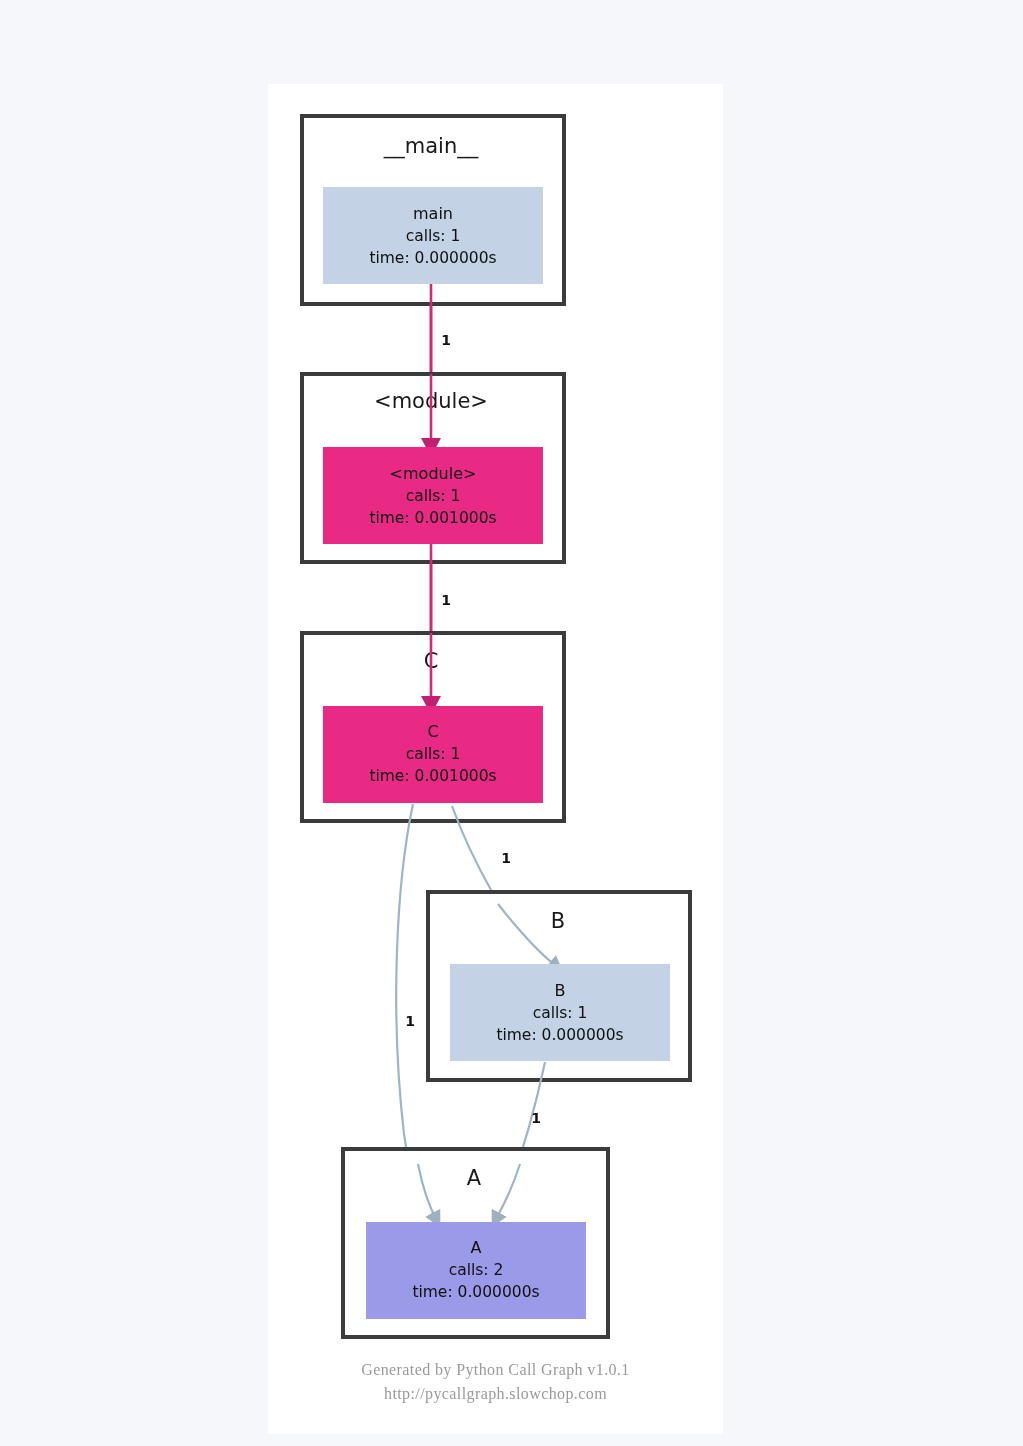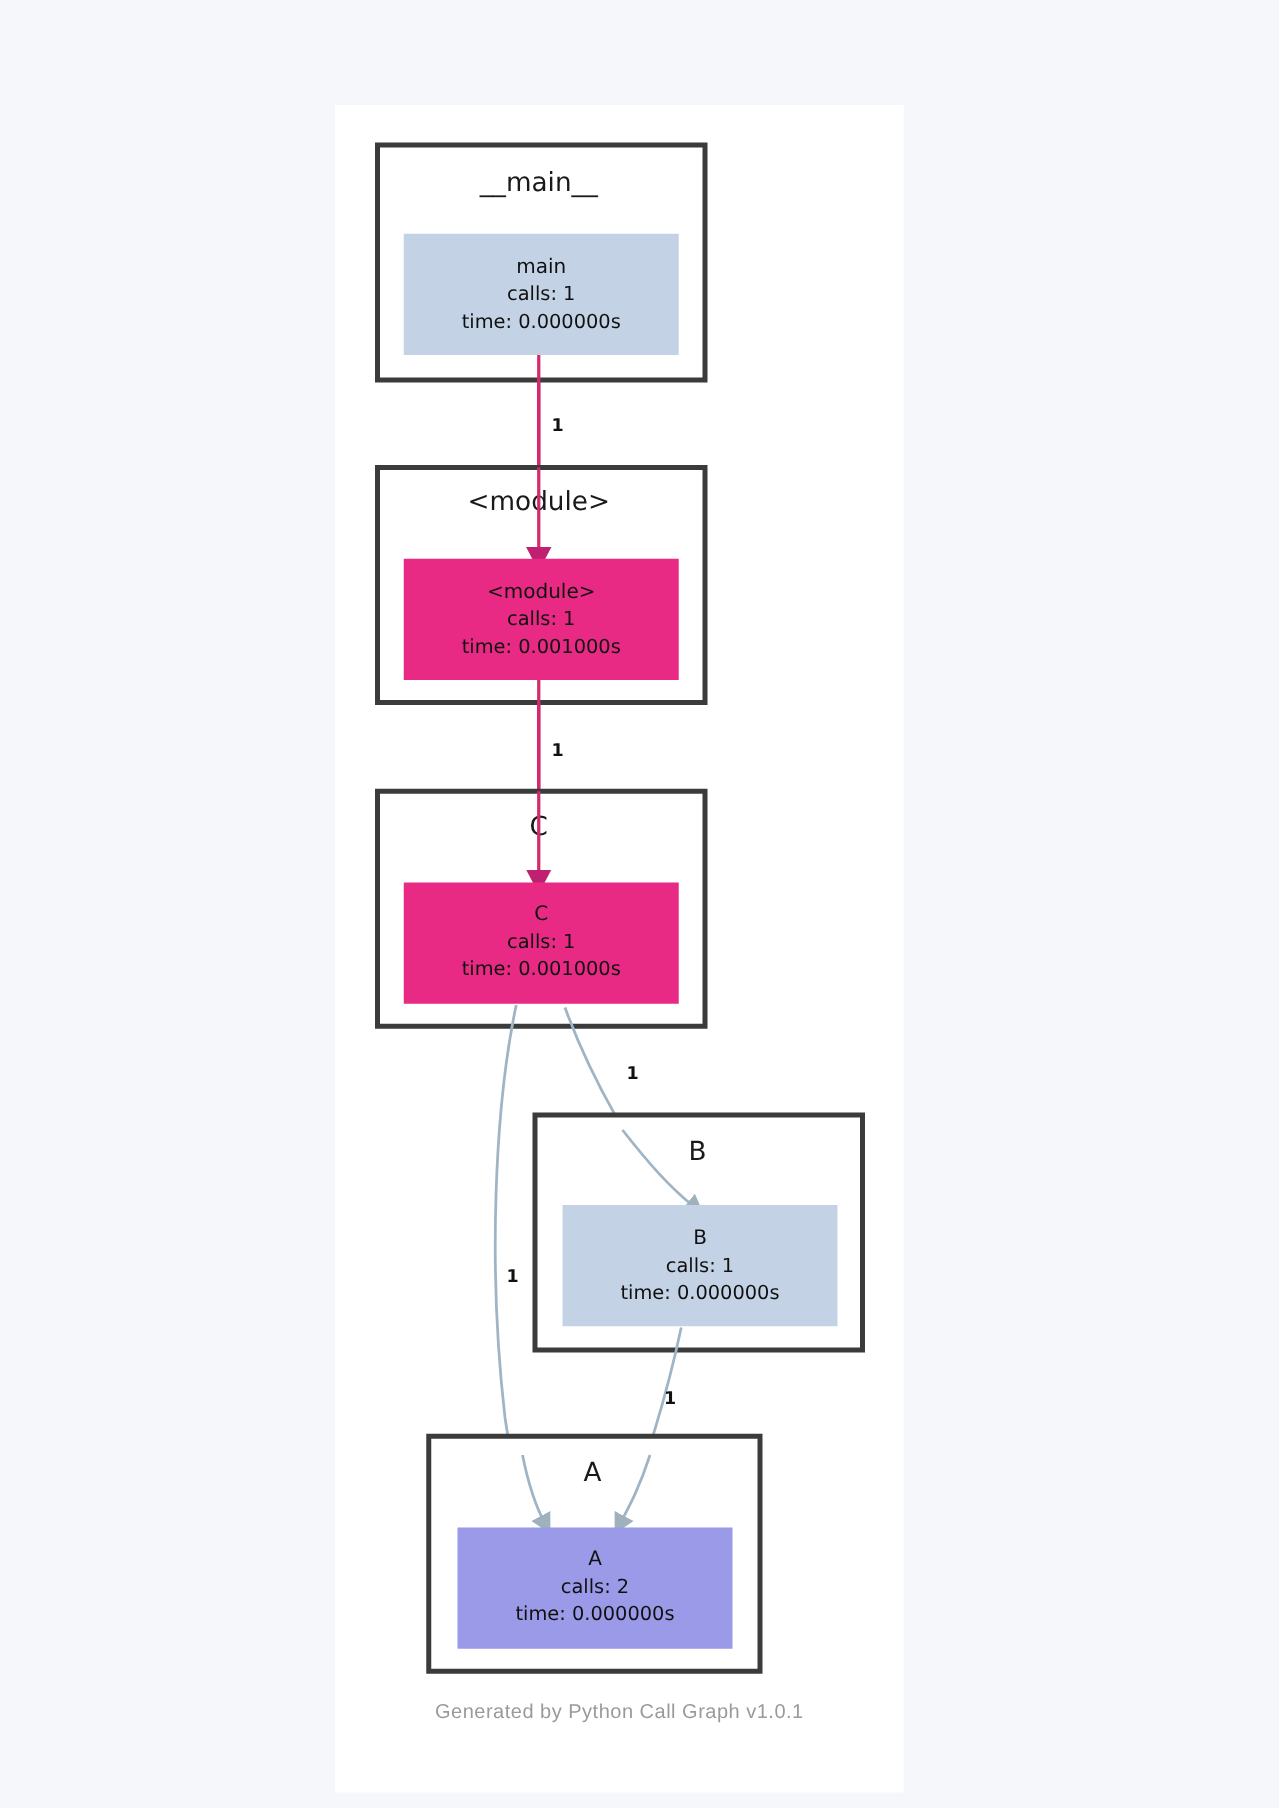--- a/index.html
+++ b/index.html
@@ -72,21 +72,21 @@
     font-weight: bold;
     fill: #111111;
     text-anchor: middle;
     dominant-baseline: middle;
   }
   .footer-text {
     position: absolute;
     left: 0;
     width: 455px;
     text-align: center;
-    font-family: Liberation Sans, sans-serif;
+    font-family: Liberation Serif, serif;
     font-size: 16px;
     color: #9a9a9a;
     letter-spacing: 0.4px;
     line-height: 1.45;
   }
   #watermark {
     position: absolute;
     right: 8px;
     bottom: 8px;
     font-family: "DejaVu Sans", sans-serif;
@@ -200,18 +200,19 @@
           <rect class="node-rect" x="98" y="1138" width="220" height="97" fill="#9a9ae8"></rect>
           <text class="node-text big" x="208" y="1164">A</text>
           <text class="node-text" x="208" y="1186">calls: 2</text>
           <text class="node-text" x="208" y="1208">time: 0.000000s</text>
         </g>
       </g>
 
     </svg>
 
     <div class="footer-text" style="top:1274px;">Generated by Python Call Graph v1.0.1</div>
+    <div class="footer-text" style="top:1298px;">http://pycallgraph.slowchop.com</div>
 
   </div>
 
   <div id="watermark">https://blog.csdn.net/weixin_43749427</div>
 
 </div>
 
 </body></html>

